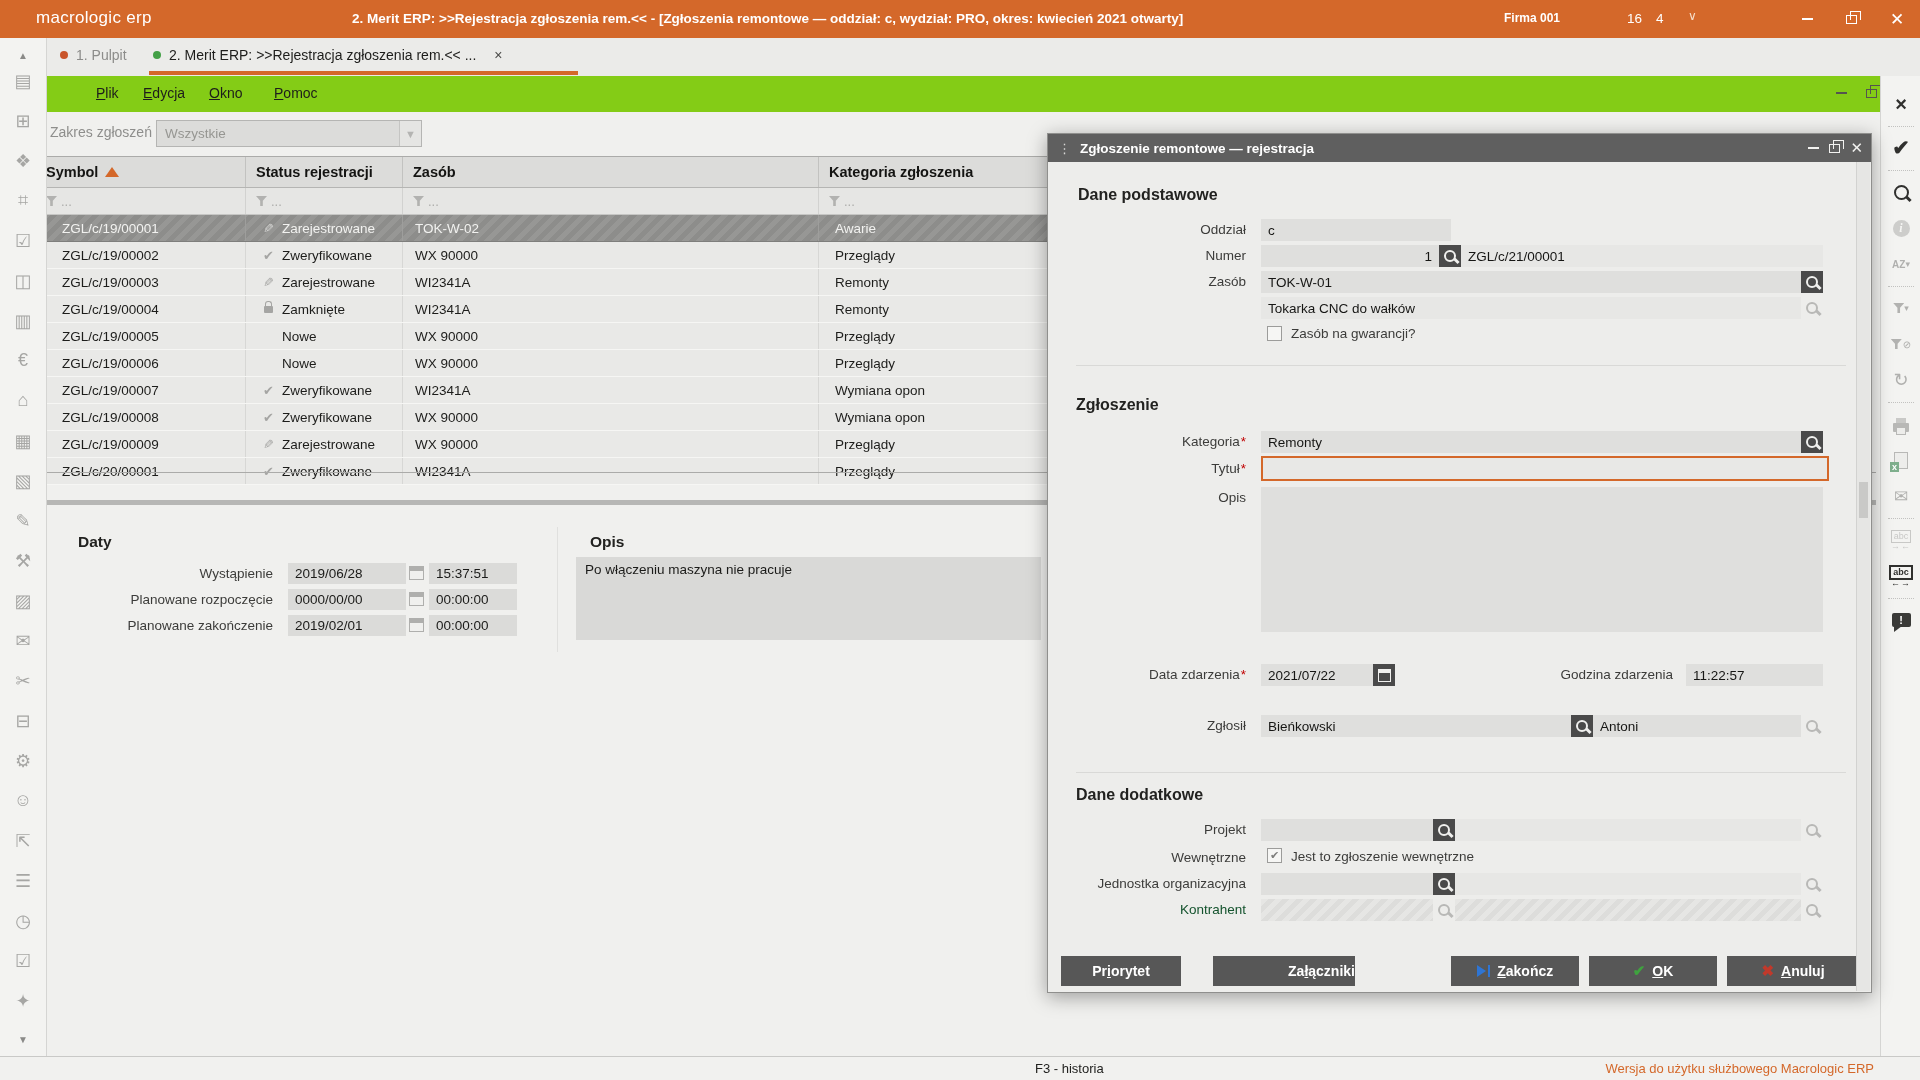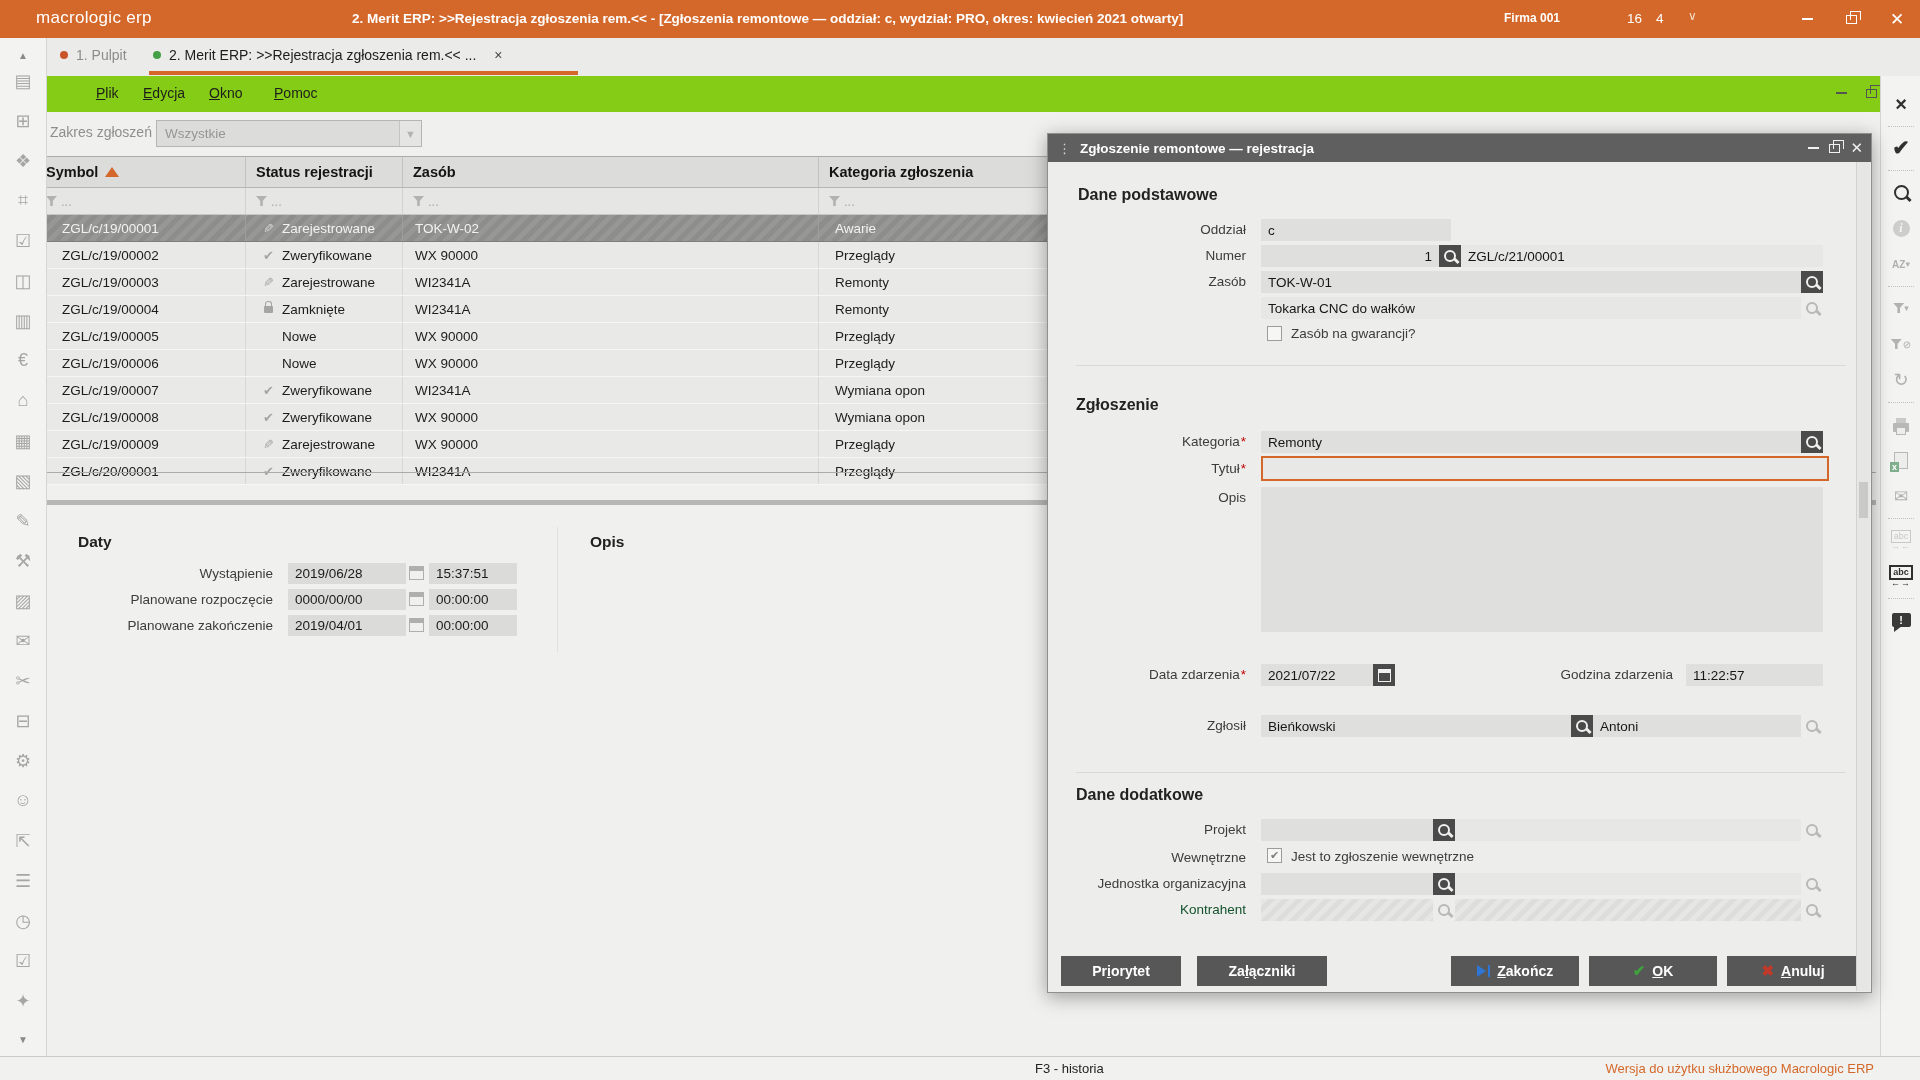--- a/index.html
+++ b/index.html
@@ -277,26 +277,27 @@
   <div id="daty-rows">
       <div class="abs drow-lab" style="left: 58px; top: 566px;">Wystąpienie</div>
       <div class="abs dfld" style="left: 288px; top: 563px; width: 118px;">2019/06/28</div>
       <span class="abs cal" style="left: 409px; top: 566px;"></span>
       <div class="abs dfld" style="left: 429px; top: 563px; width: 88px;">15:37:51</div>
       <div class="abs drow-lab" style="left: 58px; top: 592px;">Planowane rozpoczęcie</div>
       <div class="abs dfld" style="left: 288px; top: 589px; width: 118px;">0000/00/00</div>
       <span class="abs cal" style="left: 409px; top: 592px;"></span>
       <div class="abs dfld" style="left: 429px; top: 589px; width: 88px;">00:00:00</div>
       <div class="abs drow-lab" style="left: 58px; top: 618px;">Planowane zakończenie</div>
-      <div class="abs dfld" style="left: 288px; top: 615px; width: 118px;">2019/04/01</div>
+      <div class="abs dfld" style="left: 288px; top: 615px; width: 118px;">2019/02/01</div>
       <span class="abs cal" style="left: 409px; top: 618px;"></span>
       <div class="abs dfld" style="left: 429px; top: 615px; width: 88px;">00:00:00</div>
     </div>
   <div class="abs vline"></div>
   <div class="abs sect-h" style="left:590px;top:533px">Opis</div>
+  <div class="abs opis-box">Po włączeniu maszyna nie pracuje</div>
 
   <div class="abs lbar">
     <div class="sb-ic scrollarr" style="top:12px">▲</div>
     <div id="left-icons">
         <div class="sb-ic" style="top: 32px;">▤</div>
         <div class="sb-ic" style="top: 72px;">⊞</div>
         <div class="sb-ic" style="top: 112px;">❖</div>
         <div class="sb-ic" style="top: 152px;">⌗</div>
         <div class="sb-ic" style="top: 192px;">☑</div>
         <div class="sb-ic" style="top: 232px;">◫</div>
@@ -479,21 +480,21 @@
       </div>
     <div class="fld dis" style="left:407px;top:765px;width:346px"></div>
     <div class="magfree" style="left:753px;top:765px">
         <span class="mag"></span>
       </div>
 
     <div id="dialog-buttons">
         <div class="dbtn" style="left: 13px; width: 120px; top: 822px;">
           <span>Pr<u>i</u>orytet</span>
         </div>
-        <div class="dbtn" style="left: 149px; width: 130px; top: 822px;">
+        <div class="dbtn" style="left: 165px; width: 142px; top: 822px; justify-content: flex-end;">
           <span>Za<u>ł</u>ączniki</span>
         </div>
         <div class="dbtn" style="left: 403px; width: 128px; top: 822px; text-align: right;">
           <span class="play"></span>
           <span class="playbar"></span>
           <span><u>Z</u>akończ</span>
         </div>
         <div class="dbtn" style="left: 541px; width: 128px; top: 822px;">
           <span class="ok-check">✔</span>
           <span><u>O</u>K</span>

